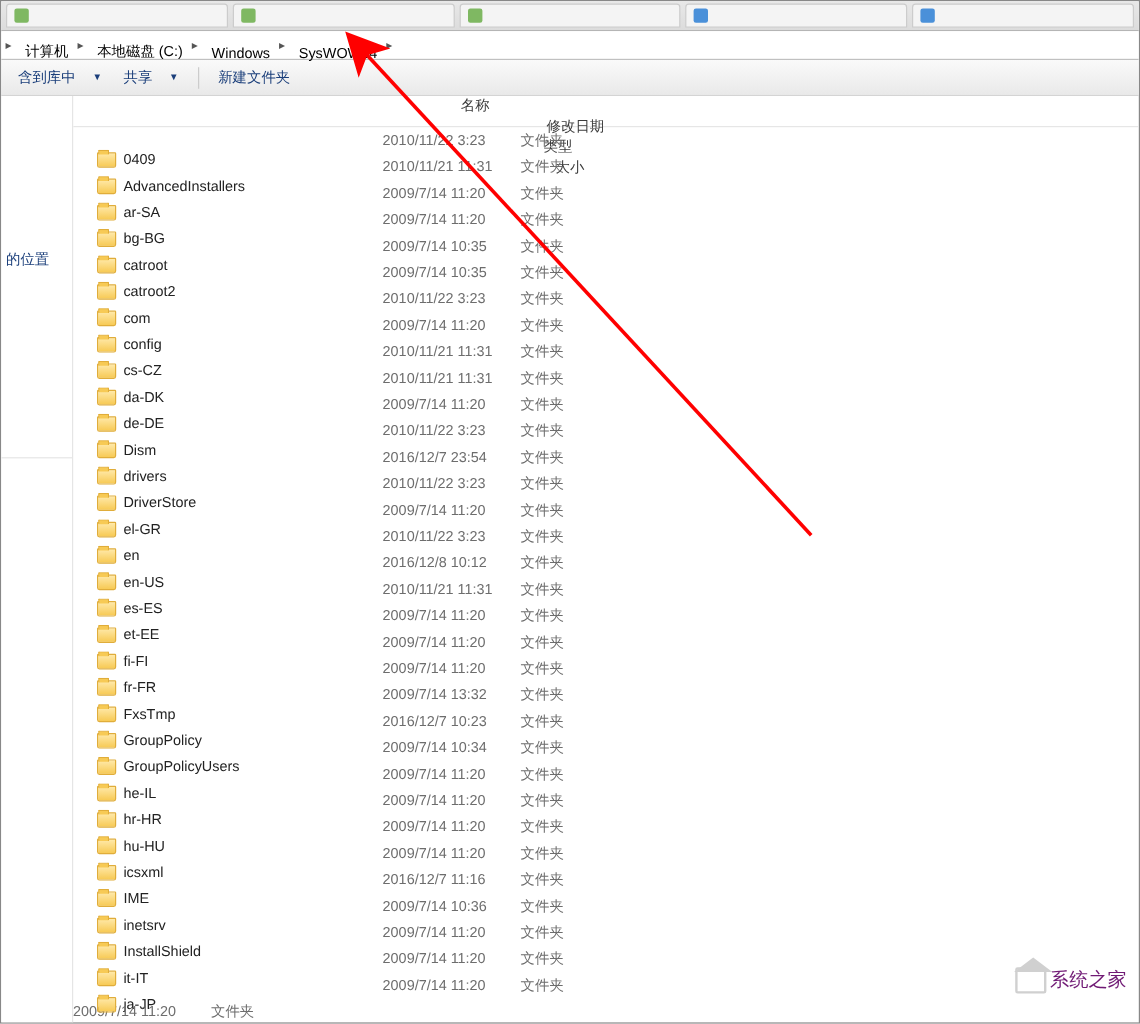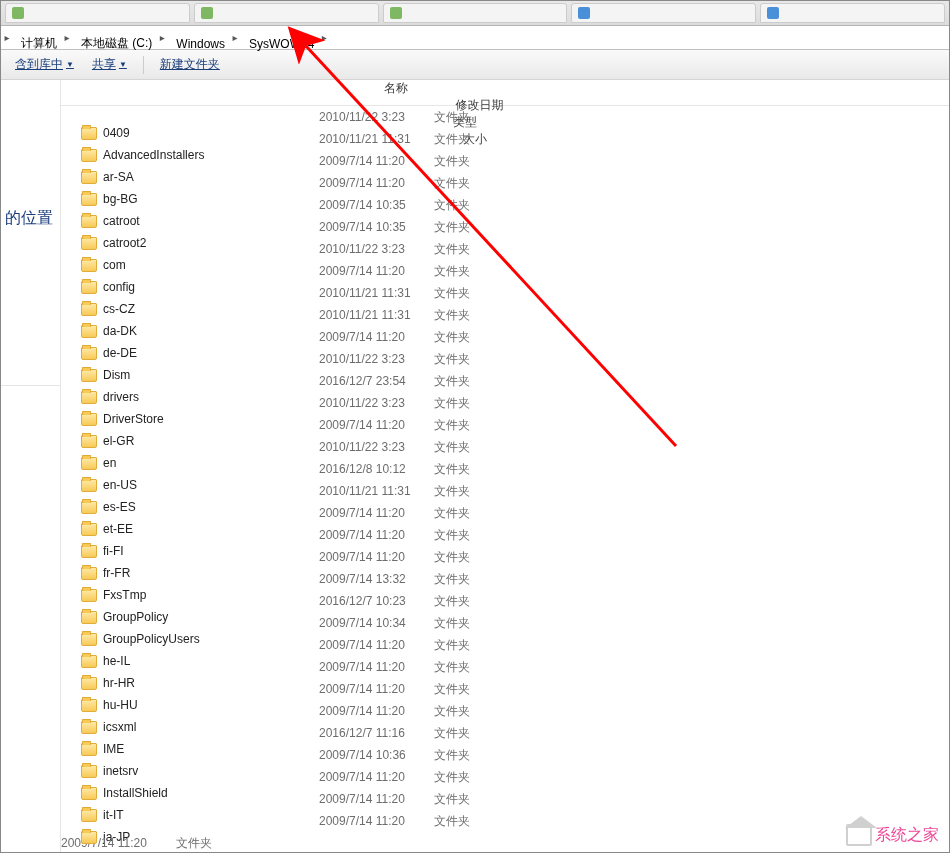--- a/index.html
+++ b/index.html
@@ -79,23 +79,22 @@
   align-items: center;
   padding-left: 6px;
   gap: 2px;
 }
 .tool-btn {
   padding: 3px 8px;
   color: #1a3e7a;
   cursor: pointer;
   display:flex;
   align-items:center;
-  gap:3px;
+  gap:14px;
   border-radius:2px;
-  text-decoration:underline;
 }
 .dropdown-caret {
   font-size:8px;
   color:#1a3e7a;
 }
 .toolbar-sep{ width:1px; height:18px; background:#ccc; margin:0 6px;}
 
 
 .main {
   display: flex;
@@ -103,21 +102,21 @@
 }
 .leftpane {
   width: 60px;
   border-right: 1px solid #e5e5e5;
   padding-top: 2px;
   background:#fff;
 }
 .ln-sep{ height:1px; background:#e5e5e5; margin:4px 0 4px 0;}
 .left-label{
   color:#1a3e7a;
-  font-size:16px;
+  font-size:12px;
   padding:6px 4px;
 }
 
 
 .content {
   flex: 1;
   overflow: hidden;
   position:relative;
 }
 .columns {
@@ -177,22 +176,22 @@
 .arrow-svg{
   position:absolute;
   left:0; top:0;
   pointer-events:none;
 }
 
 
 .watermark{
   position:absolute;
   right:10px;
-  bottom:6px;
-  color:#ec4899;
+  bottom:24px;
+  color:#701a75;
   font-size:16px;
   display:flex;
   align-items:center;
   gap:3px;
 }
 .watermark .house{
   width:26px;height:22px;border:2px solid #d0d0d0;position:relative;border-radius:2px;
 }
 .watermark .house::before{
   content:"";position:absolute;top:-10px;left:-3px;width:0;height:0;

